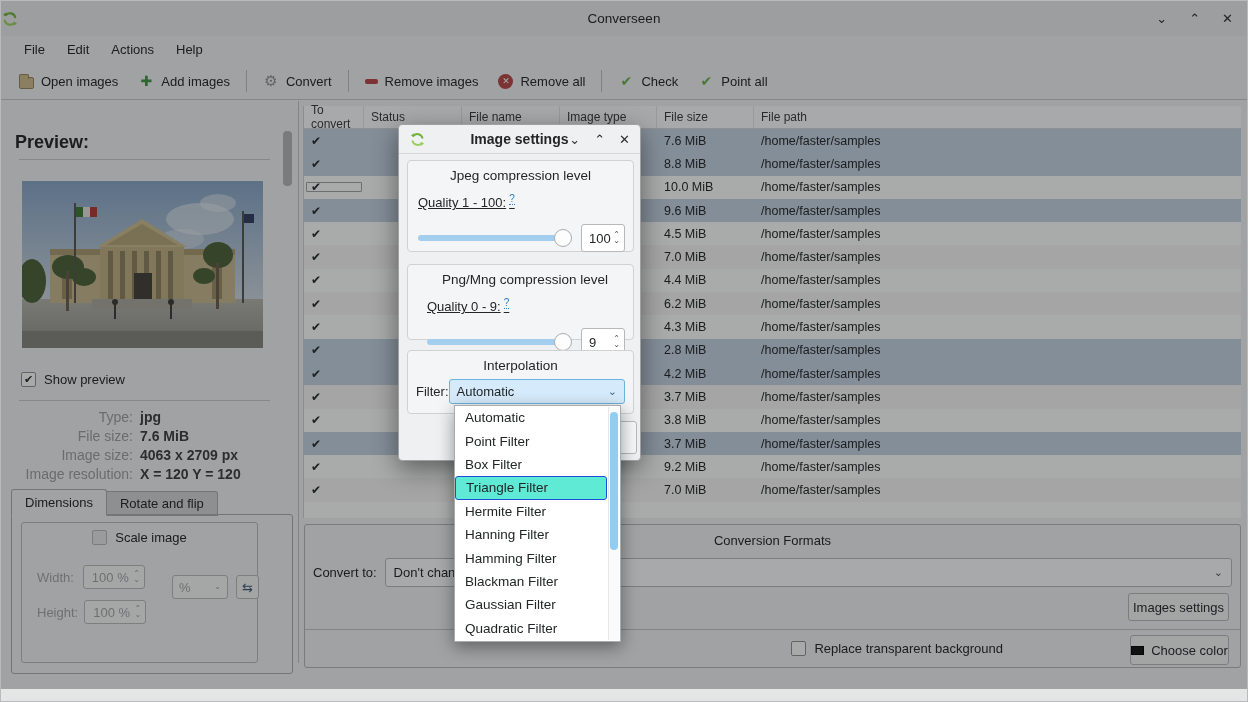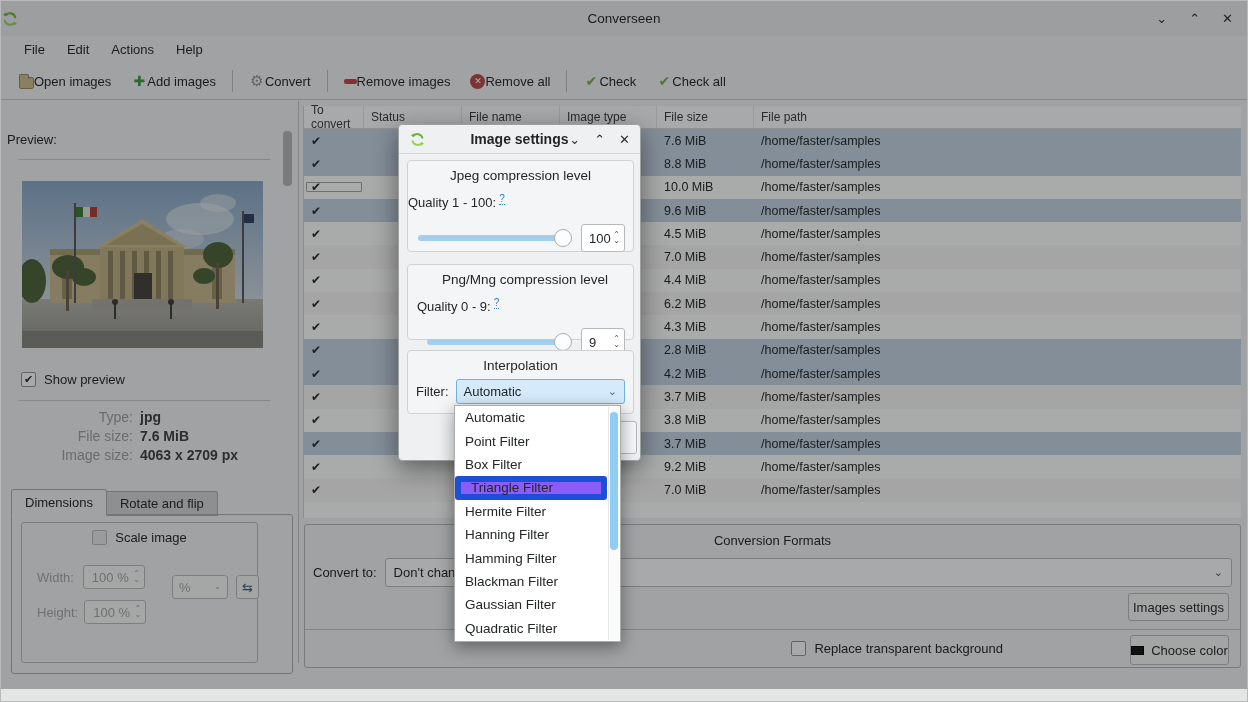--- a/index.html
+++ b/index.html
@@ -8,37 +8,37 @@
   .window { position:relative; width:1248px; height:702px; background:#eff0f1; border:1px solid #b9babb; overflow:hidden; }
 
   
   .titlebar { position:absolute; left:0; top:0; right:0; height:35px; background:#e9eaeb; display:flex; align-items:center; padding:0 1px; }
   .titlebar .app-title { position:absolute; left:0; right:0; text-align:center; font-size:13.5px; color:#232627; }
   .win-controls { position:absolute; right:14px; top:0; height:35px; display:flex; align-items:center; gap:22px; }
   .win-glyph { font-size:13px; color:#2c2e30; cursor:default; line-height:1; }
   .menubar { position:absolute; left:0; top:35px; right:0; height:27px; display:flex; align-items:center; padding-left:12px; }
   .menu-item { padding:4px 11px; }
   .toolbar { position:absolute; left:0; top:62px; right:0; height:37px; display:flex; align-items:center; padding-left:8px; border-bottom:1px solid #c6c7c8; }
-  .tb-btn { display:flex; align-items:center; padding:6px 10px; }
+  .tb-btn { display:flex; align-items:center; gap:7px; padding:6px 10px; }
   .tb-sep { width:1px; height:22px; background:#bdbebf; margin:0 6px; }
   .tbicon { display:inline-flex; align-items:center; justify-content:center; width:16px; height:16px; }
   .add-images-icon::before { content:"✚"; color:#3f9641; font-size:14px; font-weight:bold; }
   .convert-icon::before { content:"⚙"; color:#8f9092; font-size:15px; }
   .check-icon::before,.check-all-icon::before { content:"✔"; color:#6cb04f; font-size:14px; font-weight:bold; }
   .open-images-icon { width:15px; height:12px; background:#cdbb8a; border:1px solid #94855c; border-radius:2px; position:relative; top:2px; }
   .open-images-icon::before { content:""; position:absolute; left:-1px; top:-4px; width:8px; height:4px; background:#cdbb8a; border:1px solid #94855c; border-bottom:none; border-radius:2px 2px 0 0; }
   .remove-images-icon { width:13px; height:5px; background:#b84545; border-radius:2px; align-self:center; }
   .remove-all-icon { width:15px; height:15px; background:#b84545; border-radius:50%; color:#fff; font-size:9px; font-weight:bold; display:inline-flex; align-items:center; justify-content:center; }
   .remove-all-icon::before { content:"✕"; }
 
   
   .dock { position:absolute; left:2px; top:100px; width:296px; height:562px; border-right:1px solid #c2c3c4; }
   .dock-header { position:absolute; left:0; top:0; right:0; height:24px; display:flex; align-items:center; padding:0 10px; }
   .dock-float { margin-left:auto; color:#5c5e60; font-size:10px; }
-  .preview-title { position:absolute; left:4px; top:31px; font-size:13px; font-weight:normal; }
+  .preview-title { position:absolute; left:12px; top:31px; font-size:18px; font-weight:bold; }
   .hr1 { position:absolute; left:16px; right:28px; top:58px; border-top:1px solid #c6c7c8; }
   .preview-img { position:absolute; left:19px; top:80px; width:241px; height:167px; }
   .showprev { position:absolute; left:18px; top:271px; display:flex; align-items:center; gap:8px; }
   .cb { width:15px; height:15px; background:#fbfbfb; border:1px solid #8e9092; border-radius:2px; display:inline-flex; align-items:center; justify-content:center; font-size:11px; color:#26282a; }
   .hr2 { position:absolute; left:16px; right:28px; top:299px; border-top:1px solid #c6c7c8; }
   .info-list { position:absolute; left:0; top:306px; width:280px; }
   .info-row { display:flex; height:19px; align-items:center; font-size:14px; }
   .info-label { width:130px; text-align:right; color:#9b9da0; }
   .info-value { margin-left:7px; color:#3b3d3f; font-weight:bold; font-weight:600; }
   .tabs { position:absolute; left:8px; top:388px; display:flex; align-items:flex-end; }
@@ -91,39 +91,39 @@
   
   .dim-overlay { position:absolute; left:0; top:0; right:0; height:690px; background:rgba(15,16,18,0.35); z-index:40; pointer-events:none; }
 
   
   .dialog { position:absolute; left:397px; top:123px; width:243px; height:337px; background:#eff0f1; border:1px solid #9fa0a2; border-radius:4px; box-shadow:0 8px 26px rgba(0,0,0,0.45); z-index:50; }
   .dlg-titlebar { position:absolute; left:0; top:0; right:0; height:29px; display:flex; align-items:center; padding:0 10px; border-bottom:1px solid #d6d7d8; }
   .dlg-title { position:absolute; left:0; right:0; text-align:center; font-size:14px; font-weight:600; }
   .dlg-controls { position:absolute; right:10px; display:flex; gap:14px; }
   .grp { position:absolute; left:8px; width:227px; background:#f4f5f6; border:1px solid #cfd1d2; border-radius:4px; }
   .grp-title { text-align:center; margin-top:7px; font-size:13.5px; }
-  .qrow { margin:10px 0 0 0; font-size:13px; }
+  .qrow { margin:10px 0 0 10px; font-size:13px;text-decoration:underline; }
   .help-sup { color:#2d7dc6; font-size:10px; vertical-align:super; border-bottom:1px dotted #2d7dc6; margin-left:3px; }
   .sliderrow { display:flex; align-items:center; margin:14px 8px 0 10px; }
   .track { flex:1; height:6px; background:#a4ceee; border-radius:3px; }
   .handle { width:18px; height:18px; background:#fdfdfd; border:1px solid #a9abad; border-radius:50%; margin-left:-10px; }
   .dspin { width:44px; height:28px; background:#fff; border:1px solid #b6b8ba; border-radius:3px; margin-left:9px; display:flex; align-items:center; padding:0 4px 0 7px; color:#232627; }
   .dspin .val { flex:1; text-align:left; }
   .dspin .chevcol { color:#55575a; }
   .g1 { top:35px; height:92px; } .g2 { top:139px; height:76px;padding-left:9px; } .g3 { top:225px; height:64px; }
-  .filterrow { position:absolute; left:8px; top:28px; right:8px; display:flex; align-items:center; gap:7px; font-size:13px; }
+  .filterrow { position:absolute; left:8px; top:28px; right:8px; display:flex; align-items:center; gap:0; font-size:13px; }
   .filtersel { flex:1; height:25px; background:#d5eafa; border:1px solid #6db3e0; border-radius:3px; display:flex; align-items:center; padding:0 7px; }
   .filtersel .cval { flex:1; }
   .filtersel .carr { color:#3d6e96; font-size:11px; }
   .okpartial { position:absolute; left:200px; top:296px; width:38px; height:33px; background:#f6f7f8; border:1px solid #b6b8ba; border-radius:3px; }
 
   
   .popup { position:absolute; left:453px; top:404px; width:167px; height:237px; background:#fff; border:1px solid #a9abad; box-shadow:0 5px 16px rgba(0,0,0,0.4); z-index:60; }
   .dd-item { height:23.4px; display:flex; align-items:center; padding-left:10px; font-size:13.5px; margin-right:13px; }
-  .dd-item.hl { background:#8b5cf6; border:6px solid #1d4ed8; border-radius:3px; }
+  .dd-item.hl { background:#5eead4; border:1px solid #1d4ed8; border-radius:3px; }
   .pop-scroll { position:absolute; right:1px; top:1px; width:11px; bottom:1px; background:#fafafa; border-left:1px solid #e6e7e8; }
   .pop-thumb { position:absolute; left:1px; top:5px; width:8px; height:138px; background:#90cdf2; border-radius:4px; }
 </style>
 </head>
 <body>
 
 <div class="window">
 
   <div class="titlebar">
     <span class="tbicon">
@@ -172,21 +172,21 @@
         <span class="tbicon remove-all-icon"></span>
         <span>Remove all</span>
       </div>
       <div class="tb-sep"></div>
       <div class="tb-btn">
         <span class="tbicon check-icon"></span>
         <span>Check</span>
       </div>
       <div class="tb-btn">
         <span class="tbicon check-all-icon"></span>
-        <span>Check all</span>
+        <span>Point all</span>
       </div>
     </div>
 
   <div class="dock">
     <div class="preview-title">Preview:</div>
     <div class="hr1"></div>
 
     <svg class="preview-img" viewBox="0 0 241 167" preserveAspectRatio="none">
       <defs>
         <linearGradient id="sky" x1="0" y1="0" x2="0" y2="1">
@@ -255,20 +255,24 @@
           <span class="info-value">jpg</span>
         </div>
         <div class="info-row">
           <span class="info-label">File size:</span>
           <span class="info-value">7.6 MiB</span>
         </div>
         <div class="info-row">
           <span class="info-label">Image size:</span>
           <span class="info-value">4063 x 2709 px</span>
         </div>
+        <div class="info-row">
+          <span class="info-label">Image resolution:</span>
+          <span class="info-value">X = 120 Y = 120</span>
+        </div>
       </div>
 
     <div class="tabs">
       <div class="tab active">Dimensions</div>
       <div class="tab inactive">Rotate and flip</div>
     </div>
     <div class="tabframe">
       <div class="scalebox">
         <div class="scale-row">
           <span class="cb dis"></span>

